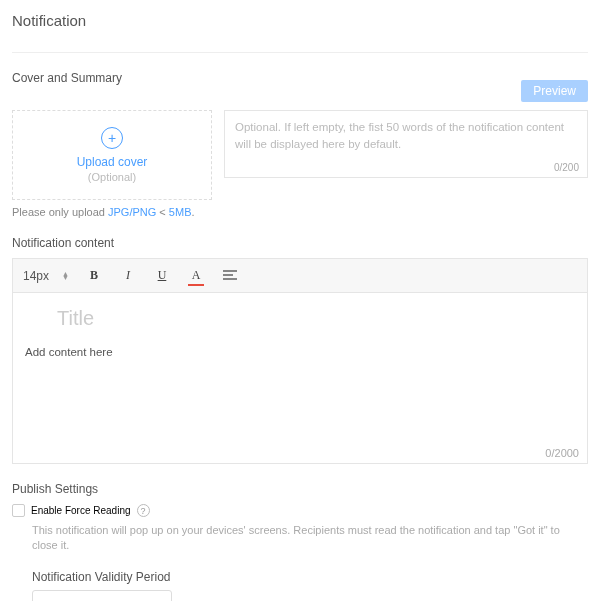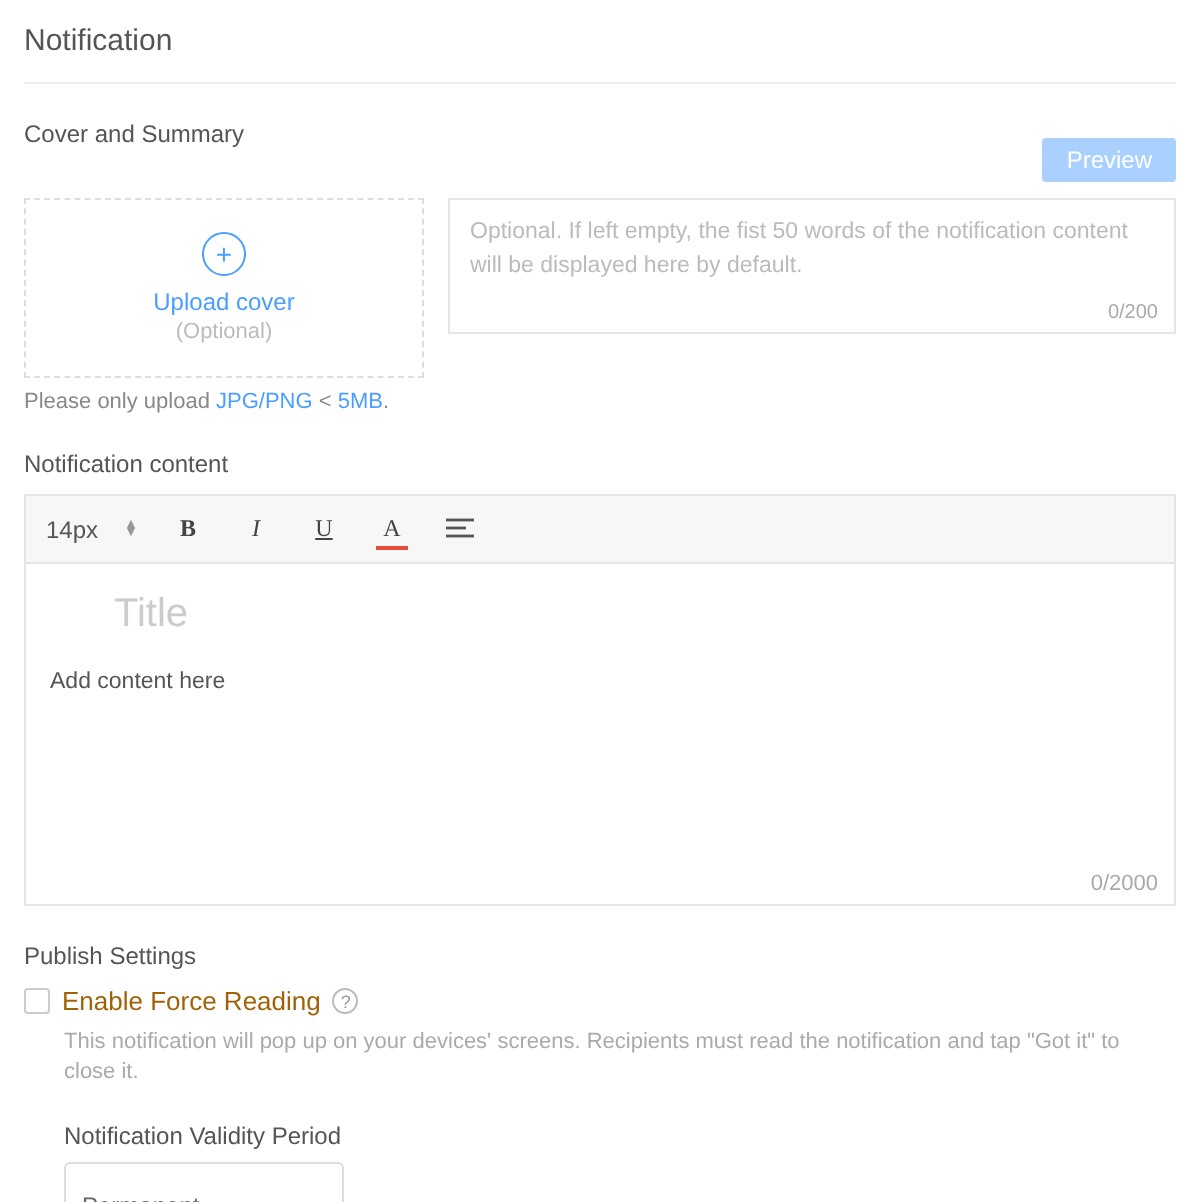--- a/index.html
+++ b/index.html
@@ -8,21 +8,21 @@
     font-size: 12px;
     color: #333;
     background: #fff;
     width: 600px;
   }
   .page { padding: 12px 12px 20px 12px; }
   .page-title {
     font-size: 15px;
     color: #555;
     font-weight: 400;
-    padding-bottom: 12px;
+    padding-bottom: 23px;
     border-bottom: 1px solid #eee;
   }
 
   .section { margin-top: 18px; }
   .section-label { color: #555; font-size: 12px; margin-bottom: 8px; }
 
   .cover-row { display: flex; gap: 12px; position: relative; }
   .cover-box {
     width: 200px; height: 90px;
     border: 1px dashed #ddd;
@@ -79,21 +79,21 @@
 
   .editor-body { padding: 14px 12px 24px 12px; position: relative; min-height: 170px; }
   .title-ph { color: #ccc; font-size: 20px; margin-bottom: 16px; margin-left: 32px; }
   .content-ph { color: #555; font-size: 11.5px; }
   .editor-counter { position: absolute; right: 8px; bottom: 4px; color: #aaa; font-size: 11px; }
 
   .checkbox-row { display: flex; align-items: center; gap: 6px; margin-top: 4px; }
   .checkbox {
     width: 13px; height: 13px; border: 1px solid #ccc; border-radius: 2px; background: #fff; cursor: pointer;
   }
-  .checkbox-label { color: #a16207; font-size: 13px; }
+  .checkbox-label { color: #000000; font-size: 10px; }
   .help-icon {
     width: 13px; height: 13px; border: 1px solid #bbb; border-radius: 50%;
     display: inline-flex; align-items: center; justify-content: center;
     color: #999; font-size: 9px; cursor: pointer;
   }
   .checkbox-desc { color: #aaa; font-size: 11px; margin: 6px 0 0 20px; line-height: 1.4; }
 
   .sub-label { color: #555; font-size: 12px; margin: 16px 0 6px 20px; }
   .select {
     margin-left: 20px;

